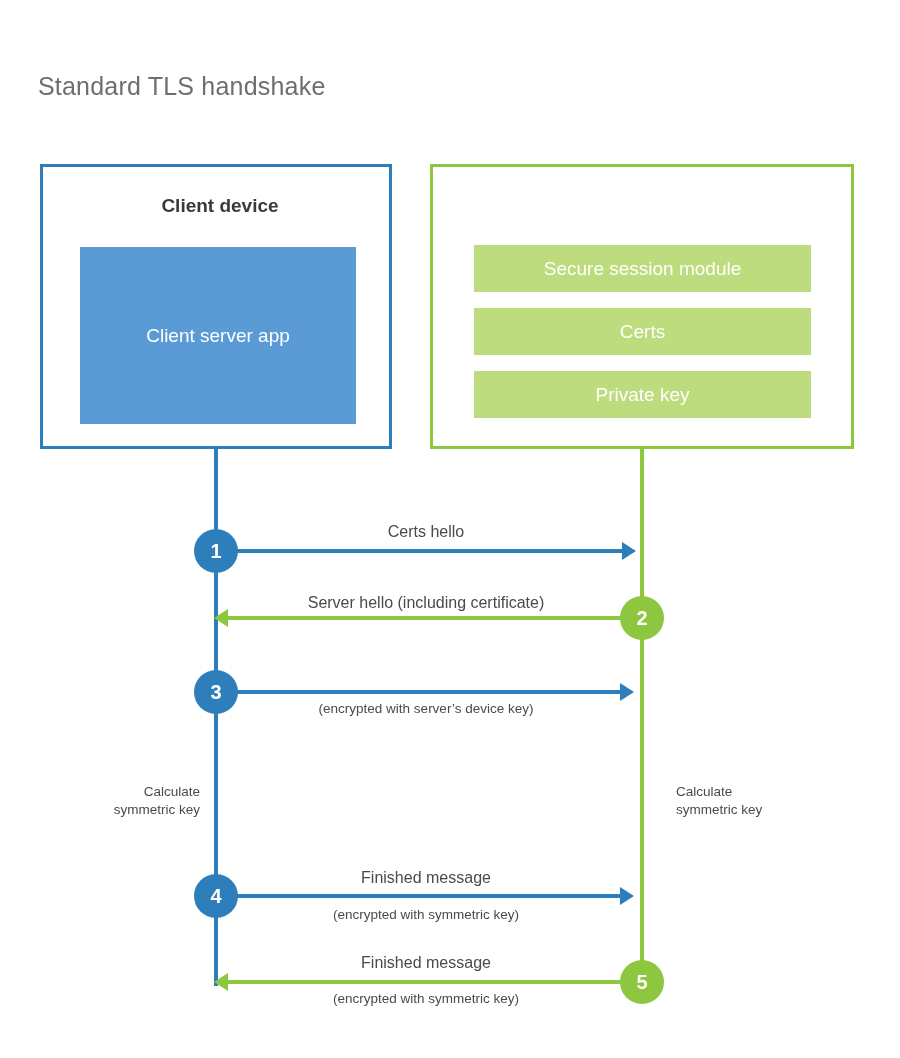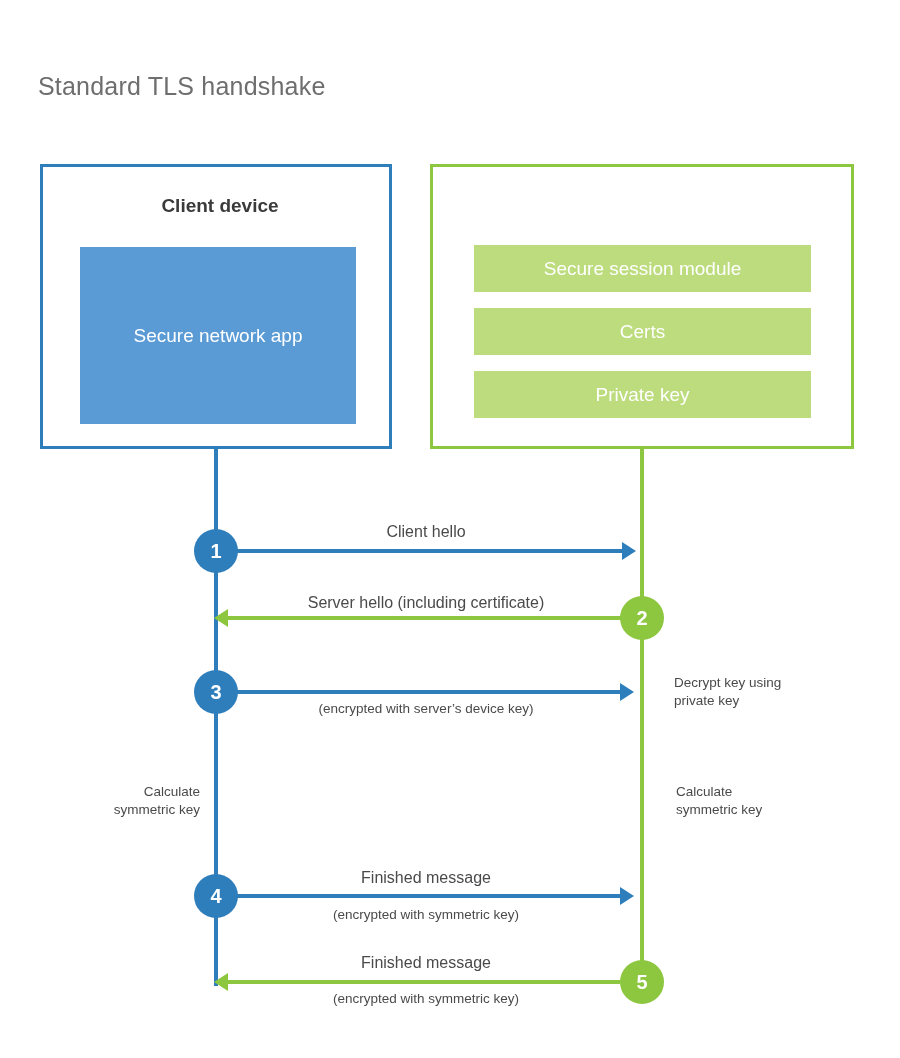--- a/index.html
+++ b/index.html
@@ -188,49 +188,47 @@
 </style>
 </head>
 <body>
 
 <div id="diagram-root">
 
   <div class="page-title">Standard TLS handshake</div>
 
   <div class="party-box client">
     <div class="party-title">Client device</div>
-    <div class="client-app-block">Secure network app</div>
+    <div class="client-app-block">Client server app</div>
   </div>
 
   <div class="party-box server">
     <div class="server-block b0">Secure session module</div>
     <div class="server-block b1">Certs</div>
     <div class="server-block b2">Private key</div>
   </div>
 
   <div class="lifeline client"></div>
   <div class="lifeline server"></div>
 
   <div class="arrow-line blue" style="left:216px; top:505px; width:406px;"></div>
   <div class="arrow-head right blue" style="left:622px; top:498px;"></div>
-  <div class="msg-label" style="left:216px; top:479px; width:420px;">Client hello</div>
+  <div class="msg-label" style="left:216px; top:479px; width:420px;">Certs hello</div>
   <div class="step-circle blue" style="left:194px; top:485px;">1</div>
 
   <div class="arrow-line green" style="left:228px; top:572px; width:400px;"></div>
   <div class="arrow-head left green" style="left:214px; top:565px;"></div>
   <div class="msg-label" style="left:216px; top:550px; width:420px;">Server hello (including certificate)</div>
   <div class="step-circle green" style="left:620px; top:552px;">2</div>
 
   <div class="arrow-line blue" style="left:216px; top:646px; width:404px;"></div>
   <div class="arrow-head right blue" style="left:620px; top:639px;"></div>
   <div class="msg-sublabel" style="left:216px; top:657px; width:420px;">(encrypted with server’s device key)</div>
   <div class="step-circle blue" style="left:194px; top:626px;">3</div>
 
-  <div class="side-note right" style="left:674px; top:630px; width:200px;">Decrypt key using
-private key</div>
 
   <div class="side-note left" style="left:14px; top:739px; width:186px;">Calculate
 symmetric key</div>
   <div class="side-note right" style="left:676px; top:739px; width:200px;">Calculate
 symmetric key</div>
 
   <div class="arrow-line blue" style="left:216px; top:850px; width:404px;"></div>
   <div class="arrow-head right blue" style="left:620px; top:843px;"></div>
   <div class="msg-label" style="left:216px; top:825px; width:420px;">Finished message</div>
   <div class="msg-sublabel" style="left:216px; top:863px; width:420px;">(encrypted with symmetric key)</div>

